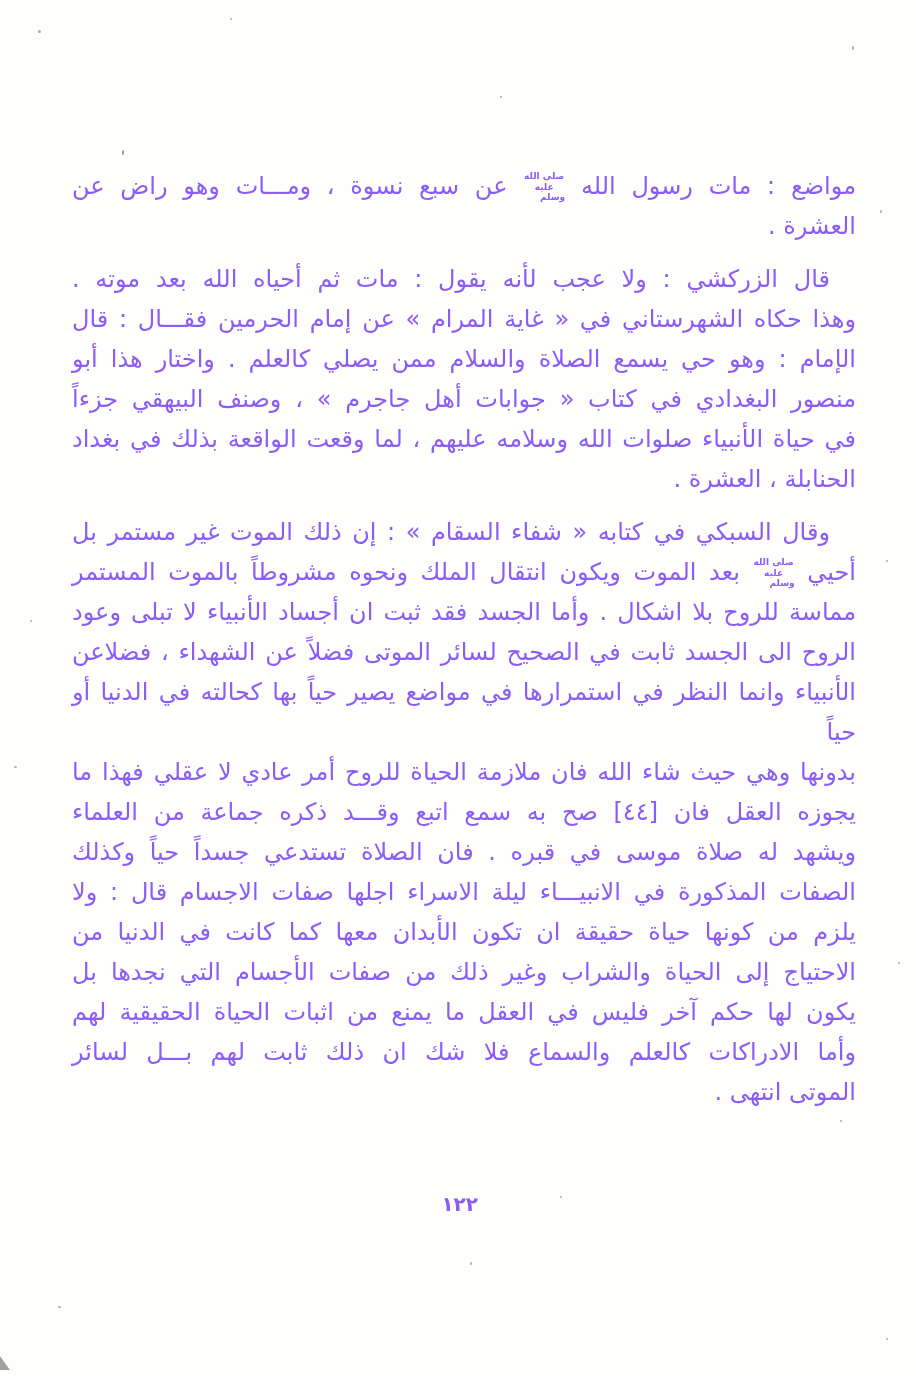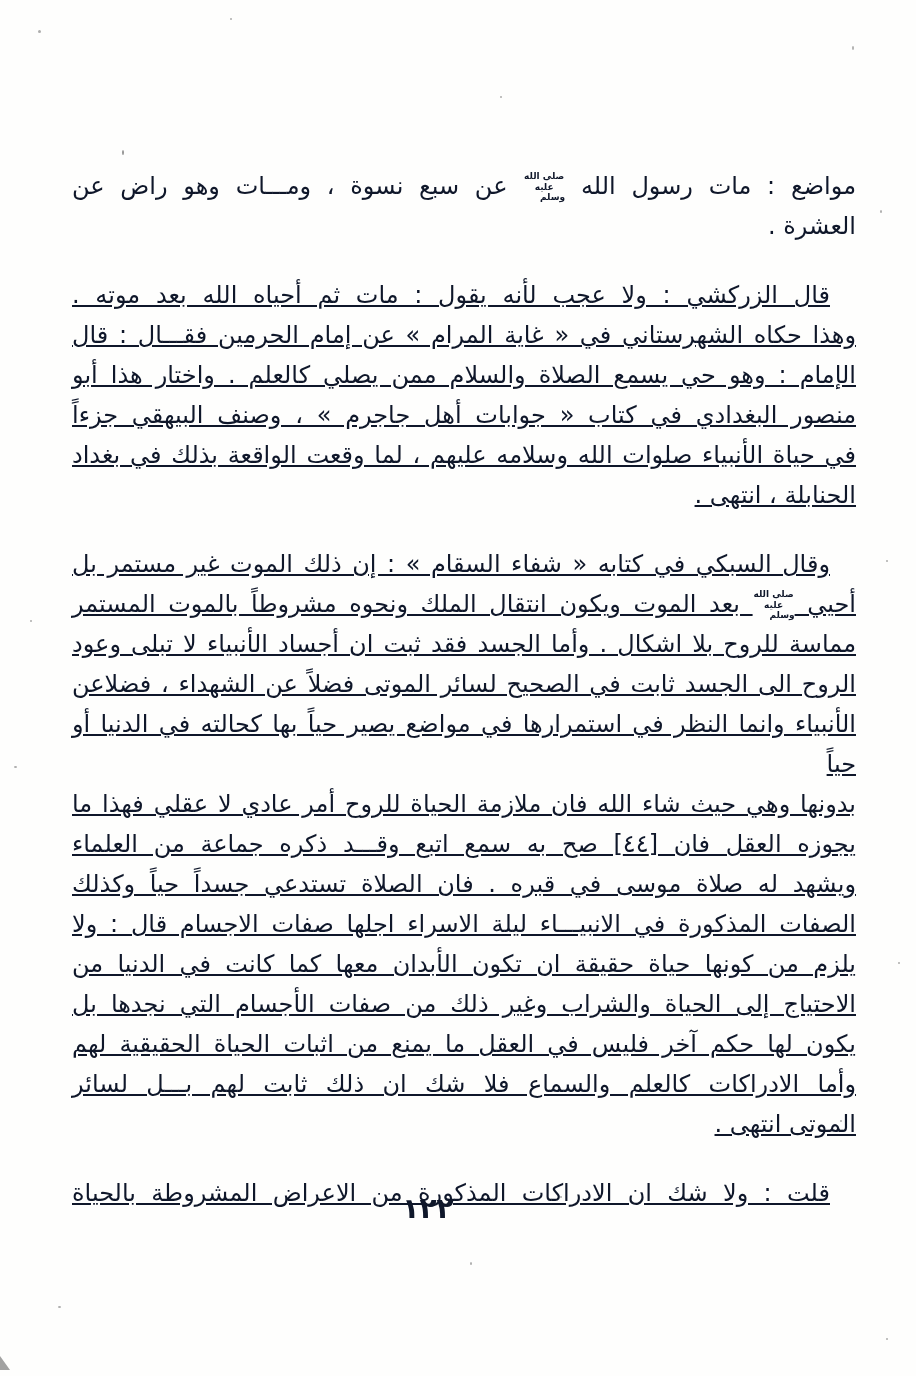--- a/index.html
+++ b/index.html
@@ -1,33 +1,33 @@
 <!DOCTYPE html>
 <html lang="ar" dir="rtl"><head>
 <meta charset="utf-8">
 <style>
   html,body{margin:0;padding:0;}
   .scan-page{
     position:relative;
     width:916px;height:1376px;
     background:#fefefd;
-    color:#0f172a;
+    color:#8b5cf6;
     font-family:"DejaVu Sans", sans-serif;
     overflow:hidden;
     direction:rtl;
   }
   .text-column{
     position:absolute;
     top:166px;right:60px;
     width:784px;
     font-size:24px;
     line-height:40px;
   }
   .para{margin:0;}
-  .para + .para{margin-top:29px;text-decoration:underline;}
+  .para + .para{margin-top:13px;}
   .para.indent .line:first-child{text-indent:26px;}
   .line{
     text-align:justify;
     text-align-last:justify;
     white-space:normal;
     letter-spacing:0.2px;
   }
   .line.last{
     text-align:left;
     text-align-last:right;
@@ -39,22 +39,21 @@
     line-height:1.15;
     text-align:center;
     vertical-align:middle;
     font-weight:bold;
     letter-spacing:0;
   }
   .page-number{
     position:absolute;
     top:1192px;left:378px;
     width:100px;
-    text-align:center;
-    font-size:28px;
+    font-size:20px;
     font-weight:bold;
     letter-spacing:4px;
     direction:rtl;
   }
   
   .speck{position:absolute;background:#8a8a8a;border-radius:50%;width:3px;height:3px;opacity:.7;}
   .speck.s1{top:30px;left:38px;}
   .speck.s2{top:18px;left:230px;width:2px;height:2px;}
   .speck.s3{top:46px;left:852px;width:2px;height:4px;}
   .speck.s4{top:150px;left:122px;width:2px;height:5px;background:#6a6a6a;}
@@ -89,43 +88,40 @@
       <div class="line"><span>مواضع : مات رسول الله </span><span class="honorific">صلى الله عليه وسلم</span><span> عن سبع نسوة ، ومـــات وهو راض عن</span></div>
       <div class="line last">العشرة .</div>
     </div>
 
     <div class="para indent">
       <div class="line">قال الزركشي : ولا عجب لأنه يقول : مات ثم أحياه الله بعد موته .</div>
       <div class="line">وهذا حكاه الشهرستاني في « غاية المرام » عن إمام الحرمين فقـــال : قال</div>
       <div class="line">الإمام : وهو حي يسمع الصلاة والسلام ممن يصلي كالعلم . واختار هذا أبو</div>
       <div class="line">منصور البغدادي في كتاب « جوابات أهل جاجرم » ، وصنف البيهقي جزءاً</div>
       <div class="line">في حياة الأنبياء صلوات الله وسلامه عليهم ، لما وقعت الواقعة بذلك في بغداد</div>
-      <div class="line last">الحنابلة ، انتهى .</div>
+      <div class="line last">الحنابلة ، العشرة .</div>
     </div>
 
     <div class="para indent">
       <div class="line">وقال السبكي في كتابه « شفاء السقام » : إن ذلك الموت غير مستمر بل</div>
       <div class="line"><span>أحيي </span><span class="honorific">صلى الله عليه وسلم</span><span> بعد الموت ويكون انتقال الملك ونحوه مشروطاً بالموت المستمر</span></div>
       <div class="line">مماسة للروح بلا اشكال . وأما الجسد فقد ثبت ان أجساد الأنبياء لا تبلى وعود</div>
       <div class="line">الروح الى الجسد ثابت في الصحيح لسائر الموتى فضلاً عن الشهداء ، فضلاعن</div>
       <div class="line">الأنبياء وانما النظر في استمرارها في مواضع يصير حياً بها كحالته في الدنيا أو حياً</div>
       <div class="line">بدونها وهي حيث شاء الله فان ملازمة الحياة للروح أمر عادي لا عقلي فهذا ما</div>
       <div class="line">يجوزه العقل فان [٤٤] صح به سمع اتبع وقـــد ذكره جماعة من العلماء</div>
       <div class="line">ويشهد له صلاة موسى في قبره . فان الصلاة تستدعي جسداً حياً وكذلك</div>
       <div class="line">الصفات المذكورة في الانبيـــاء ليلة الاسراء اجلها صفات الاجسام قال : ولا</div>
       <div class="line">يلزم من كونها حياة حقيقة ان تكون الأبدان معها كما كانت في الدنيا من</div>
       <div class="line">الاحتياج إلى الحياة والشراب وغير ذلك من صفات الأجسام التي نجدها بل</div>
       <div class="line">يكون لها حكم آخر فليس في العقل ما يمنع من اثبات الحياة الحقيقية لهم</div>
       <div class="line">وأما الادراكات كالعلم والسماع فلا شك ان ذلك ثابت لهم بـــل لسائر</div>
       <div class="line last">الموتى انتهى .</div>
     </div>
 
-    <div class="para indent">
-      <div class="line">قلت : ولا شك ان الادراكات المذكورة من الاعراض المشروطة بالحياة</div>
-    </div>
 
   </div>
 
   <div class="page-number">١٢٢</div>
 
   <span class="speck s1"></span>
   <span class="speck s2"></span>
   <span class="speck s3"></span>
   <span class="speck s4"></span>
   <span class="speck s5"></span>

